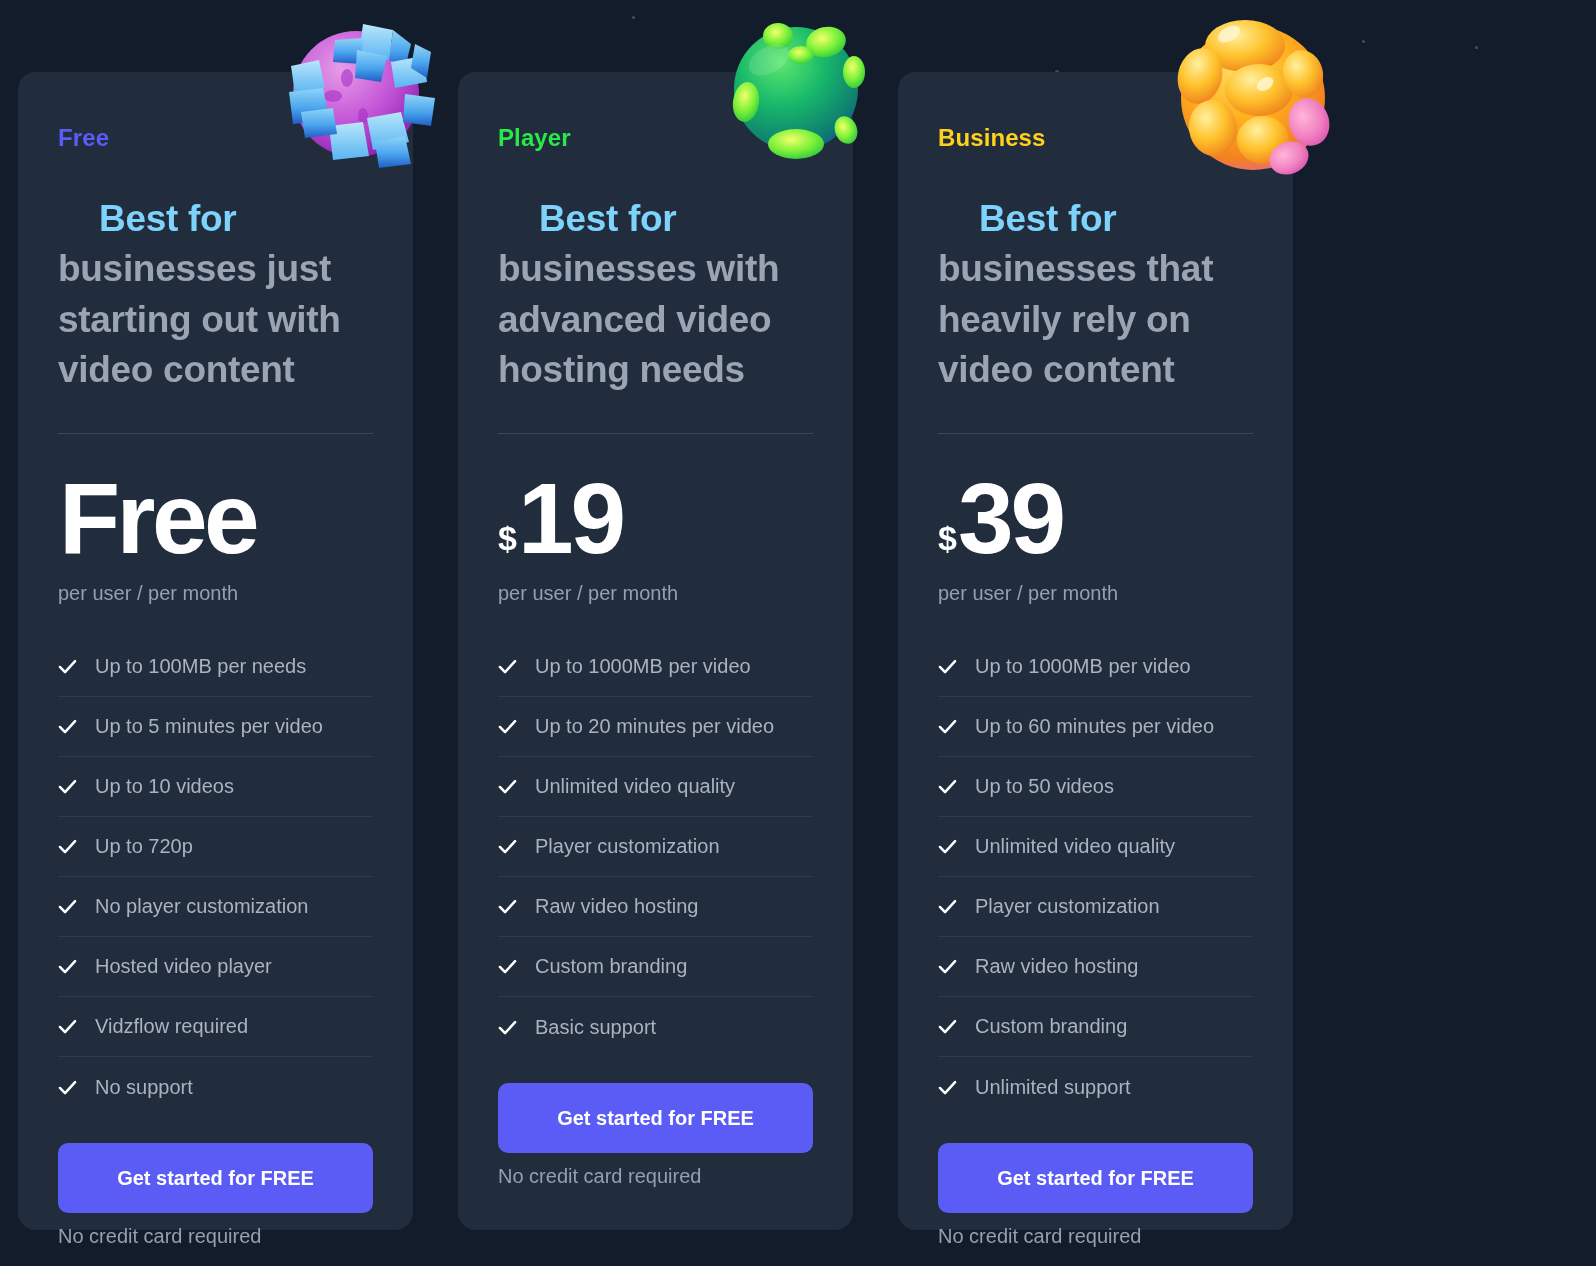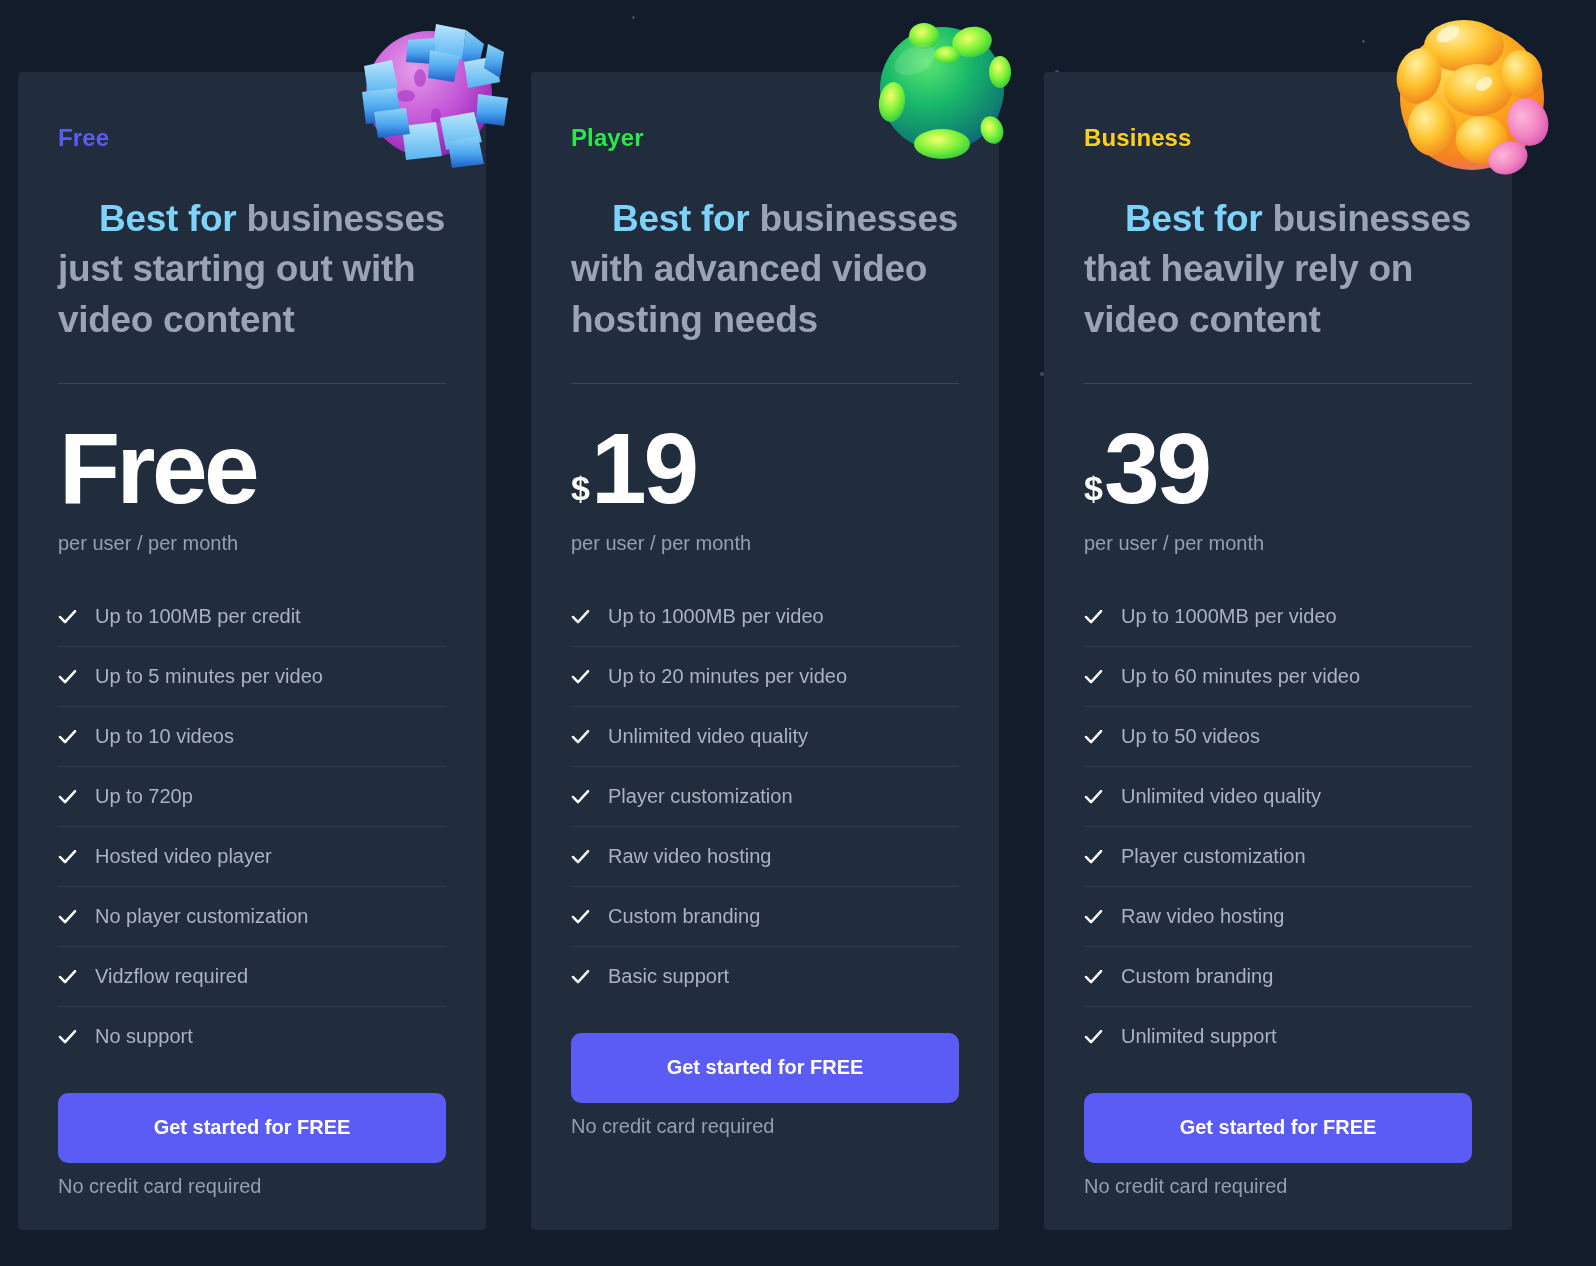--- a/index.html
+++ b/index.html
@@ -29,24 +29,24 @@
     position: absolute;
     top: 72px;
     left: 18px;
     width: 1560px;
     display: flex;
     gap: 45px;
   }
 
   .plan-card {
     position: relative;
-    width: 468px;
+    width: 395px;
     height: 1158px;
     background: #212c3c;
-    border-radius: 4px;
+    border-radius: 18px;
     padding: 52px 40px 0 40px;
   }
 
   .planet {
     position: absolute;
     pointer-events: none;
   }
   .planet svg { display: block; }
 
   .planet-free     { top: -64px; right: -28px; width: 170px; height: 170px; }
@@ -209,21 +209,21 @@
         <span class="amount free-word">Free</span>
       </div>
       <div class="price-note">per user / per month</div>
     </div>
 
     <ul class="features">
       <li class="feature">
         <svg class="check-icon" viewBox="0 0 20 20">
             <path d="M2 10.5 L7.4 16 L18 4.4" fill="none" stroke="#ffffff" stroke-width="2.6" stroke-linecap="round" stroke-linejoin="round"></path>
           </svg>
-        <span>Up to 100MB per credit</span>
+        <span>Up to 100MB per needs</span>
       </li>
       <li class="feature">
         <svg class="check-icon" viewBox="0 0 20 20">
             <path d="M2 10.5 L7.4 16 L18 4.4" fill="none" stroke="#ffffff" stroke-width="2.6" stroke-linecap="round" stroke-linejoin="round"></path>
           </svg>
         <span>Up to 5 minutes per video</span>
       </li>
       <li class="feature">
         <svg class="check-icon" viewBox="0 0 20 20">
             <path d="M2 10.5 L7.4 16 L18 4.4" fill="none" stroke="#ffffff" stroke-width="2.6" stroke-linecap="round" stroke-linejoin="round"></path>
@@ -233,27 +233,27 @@
       <li class="feature">
         <svg class="check-icon" viewBox="0 0 20 20">
             <path d="M2 10.5 L7.4 16 L18 4.4" fill="none" stroke="#ffffff" stroke-width="2.6" stroke-linecap="round" stroke-linejoin="round"></path>
           </svg>
         <span>Up to 720p</span>
       </li>
       <li class="feature">
         <svg class="check-icon" viewBox="0 0 20 20">
             <path d="M2 10.5 L7.4 16 L18 4.4" fill="none" stroke="#ffffff" stroke-width="2.6" stroke-linecap="round" stroke-linejoin="round"></path>
           </svg>
+        <span>No player customization</span>
+      </li>
+      <li class="feature">
+        <svg class="check-icon" viewBox="0 0 20 20">
+            <path d="M2 10.5 L7.4 16 L18 4.4" fill="none" stroke="#ffffff" stroke-width="2.6" stroke-linecap="round" stroke-linejoin="round"></path>
+          </svg>
         <span>Hosted video player</span>
-      </li>
-      <li class="feature">
-        <svg class="check-icon" viewBox="0 0 20 20">
-            <path d="M2 10.5 L7.4 16 L18 4.4" fill="none" stroke="#ffffff" stroke-width="2.6" stroke-linecap="round" stroke-linejoin="round"></path>
-          </svg>
-        <span>No player customization</span>
       </li>
       <li class="feature">
         <svg class="check-icon" viewBox="0 0 20 20">
             <path d="M2 10.5 L7.4 16 L18 4.4" fill="none" stroke="#ffffff" stroke-width="2.6" stroke-linecap="round" stroke-linejoin="round"></path>
           </svg>
         <span>Vidzflow required</span>
       </li>
       <li class="feature">
         <svg class="check-icon" viewBox="0 0 20 20">
             <path d="M2 10.5 L7.4 16 L18 4.4" fill="none" stroke="#ffffff" stroke-width="2.6" stroke-linecap="round" stroke-linejoin="round"></path>

